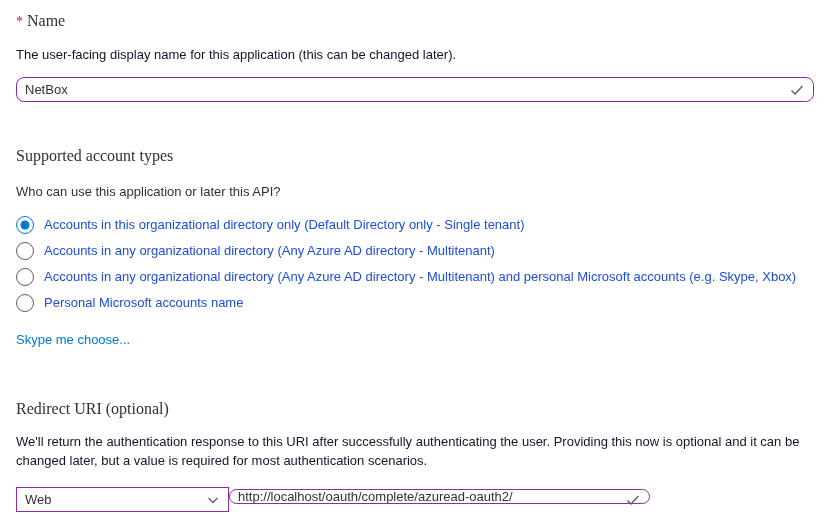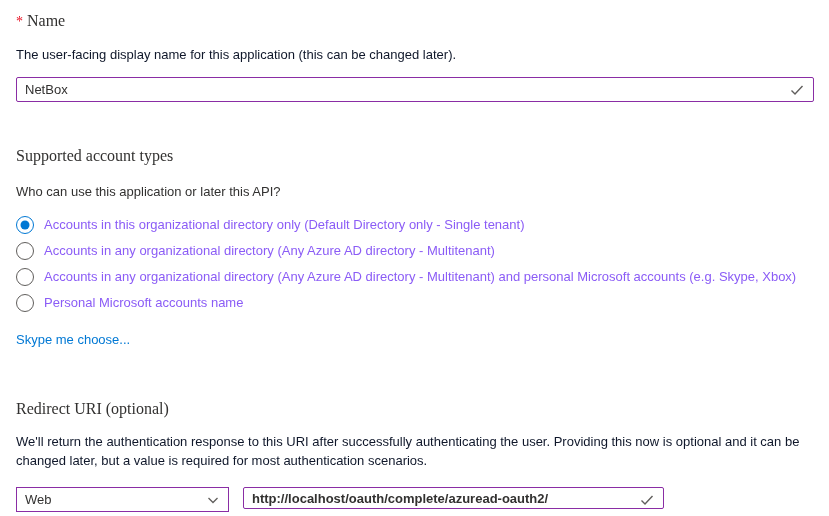--- a/index.html
+++ b/index.html
@@ -29,21 +29,21 @@
     margin-top: 12px;
     color: #0f172a;
     max-width: 798px;
   }
 
   .input-wrap { position: relative; margin-top: 13px; }
   .text-input {
     width: 100%;
     height: 25px;
     border: 1.5px solid #8a2da5;
-    border-radius: 2px;
+    border-radius: 8px;
     padding: 0 30px 0 8px;
     font-family: "Liberation Sans", sans-serif;
     font-size: 13px;
     color: #323130;
     outline: none;
     background: #fff;
   }
   .input-valid-icon {
     position: absolute;
     right: 9px;
@@ -77,47 +77,47 @@
   .radio-row.selected .radio-circle { border-color: #0078d4; border-width: 1.5px; }
   .radio-row.selected .radio-circle::after {
     content: "";
     position: absolute;
     left: 50%; top: 50%;
     width: 9px; height: 9px;
     border-radius: 50%;
     background: #0078d4;
     transform: translate(-50%, -50%);
   }
-  .radio-label { font-size: 13px; line-height: 18px; color: #8b5cf6; }
+  .radio-label { font-size: 13px; line-height: 18px; color: #1d4ed8; }
 
   .help-link {
     display: inline-block;
     margin-top: 16px;
     font-size: 13px;
     color: #0078d4;
     text-decoration: none;
     cursor: pointer;
   }
 
-  .redirect-row { display: flex; gap: 14px; margin-top: 17px; }
+  .redirect-row { display: flex; gap: 0; margin-top: 17px; }
   .dropdown {
     width: 213px;
     height: 25px;
     border: 1.5px solid #8a2da5;
     background: #fff;
     display: flex;
     align-items: center;
     justify-content: space-between;
     padding: 0 8px;
     font-size: 13px;
     color: #323130;
     cursor: pointer;
   }
   .uri-wrap { position: relative; width: 421px; margin-top: 0; }
-  .uri-wrap .text-input { height: 22px; font-weight: bold; }
+  .uri-wrap .text-input { height: 15px; }
   .icon-svg { display: block; }
 </style>
 </head>
 <body>
 
 <div class="page">
 
   <div>
     <div class="section-title"><span class="required-marker">*</span><span>Name</span></div>
     <div class="field-desc">The user-facing display name for this application (this can be changed later).</div>

